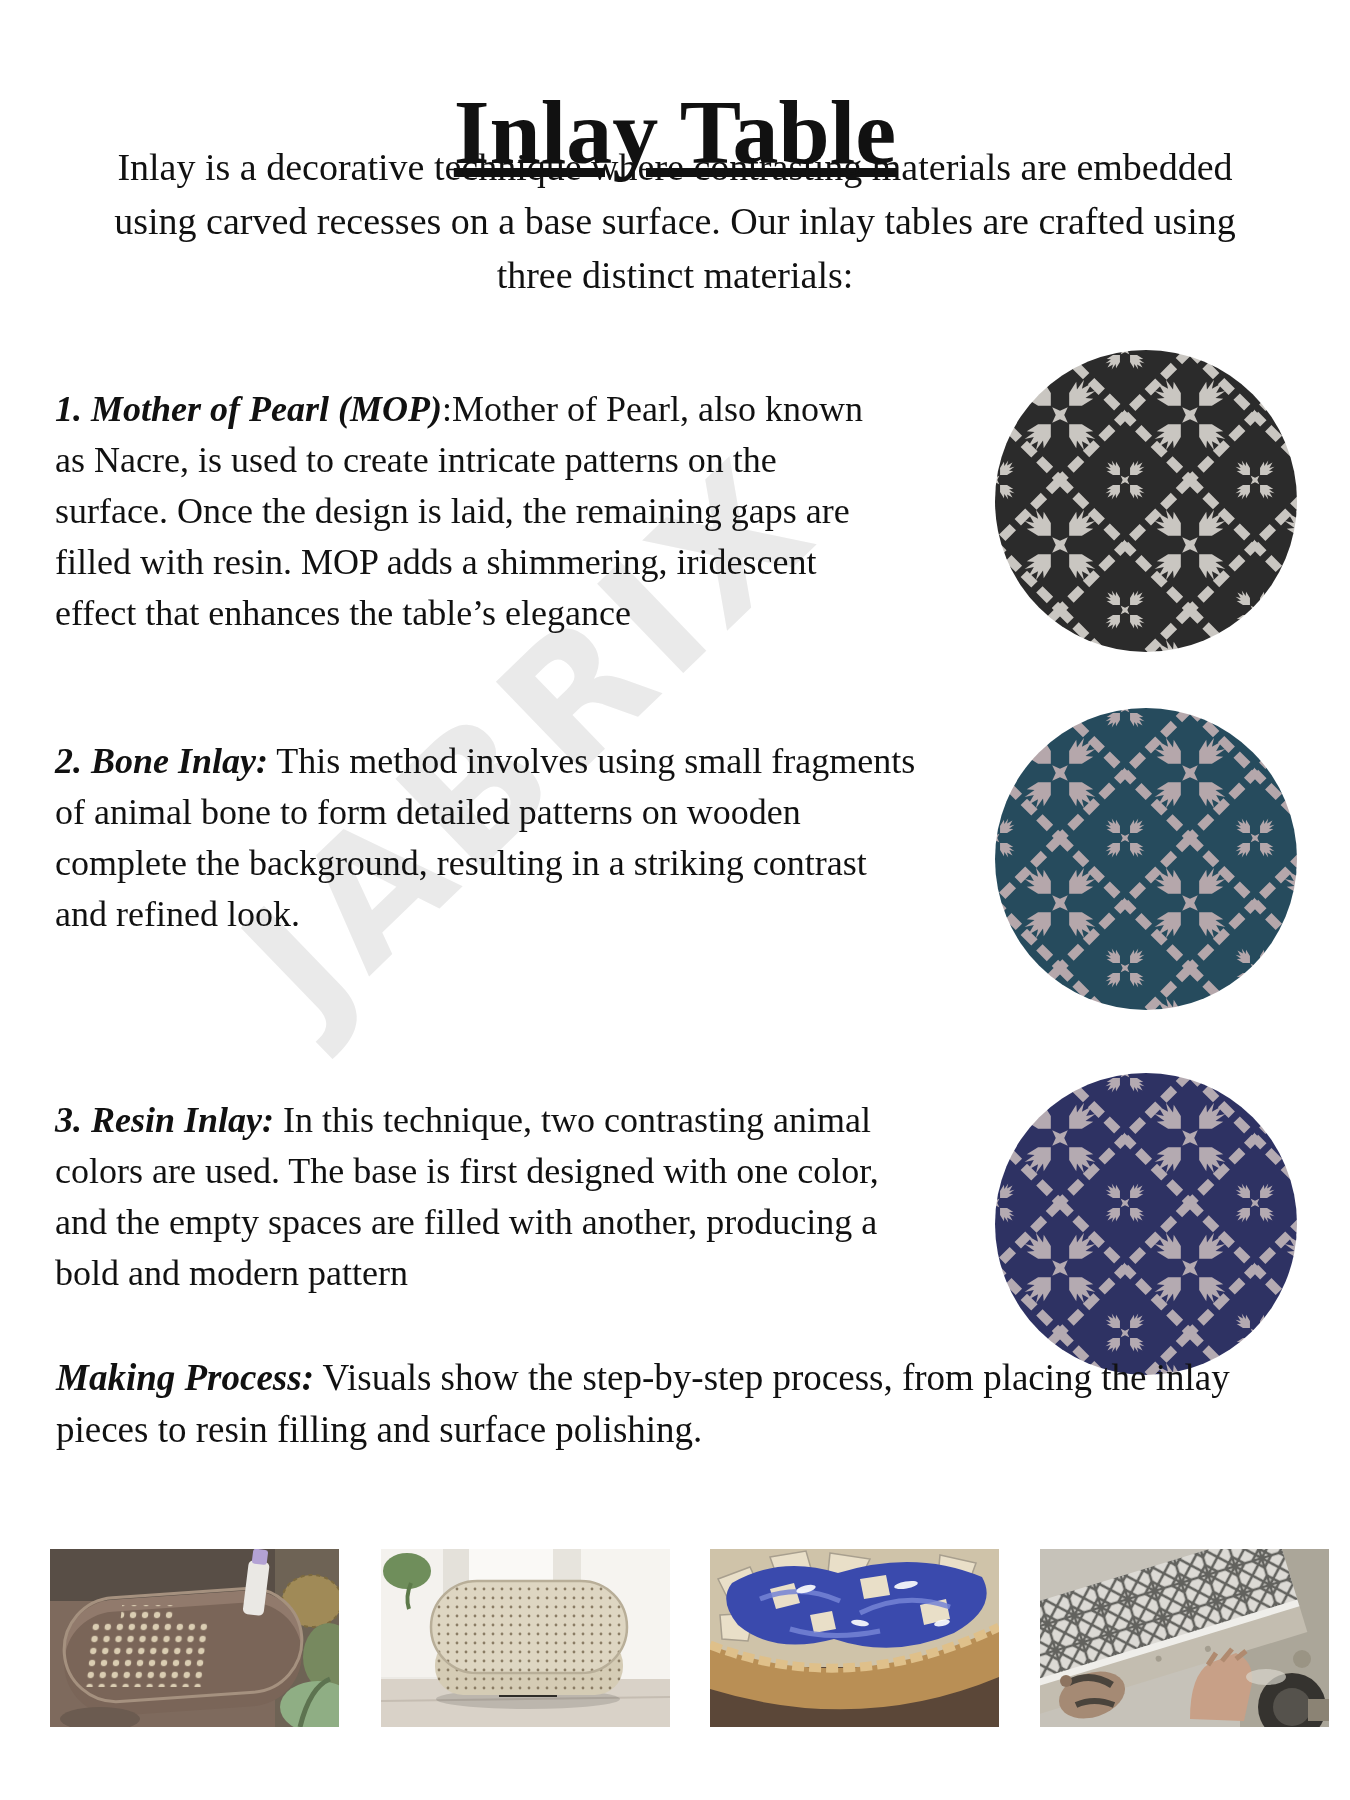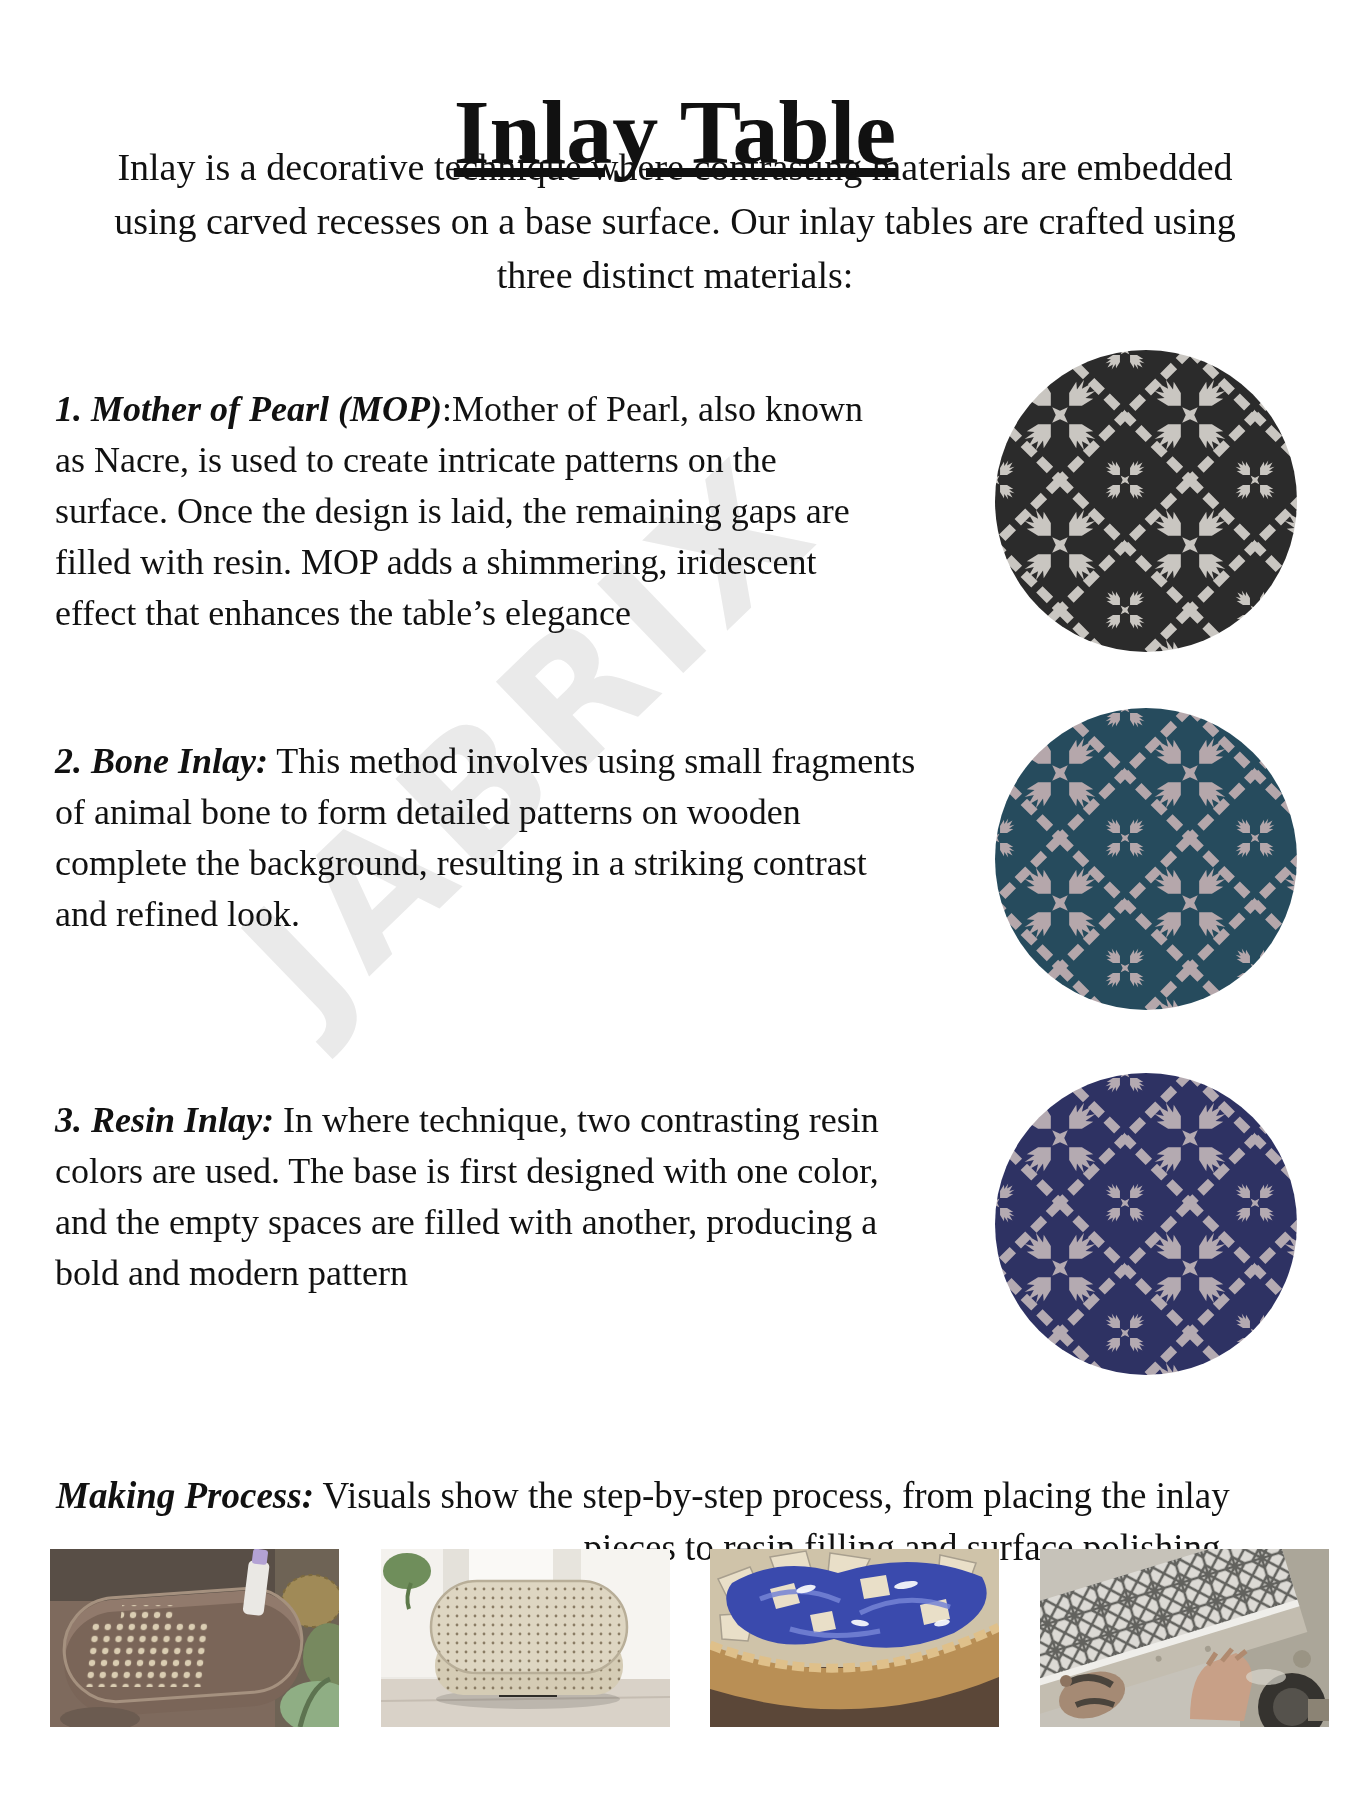--- a/index.html
+++ b/index.html
@@ -15,21 +15,21 @@
         font-size:38px;line-height:54px;}
   .section{position:absolute;left:55px;font-size:36px;line-height:51px;white-space:nowrap;}
   #section-1{top:384px;}
   #section-2{top:736px;}
   #section-3{top:1095px;}
   .line{height:51px;}
   .circle-img{position:absolute;left:995px;}
   #circle-1{top:350px;}
   #circle-2{top:708px;}
   #circle-3{top:1073px;}
-  .making{position:absolute;left:56px;top:1470px;font-size:37px;line-height:52px;white-space:nowrap;text-align:right;}
+  .making{position:absolute;left:56px;top:1352px;font-size:37px;line-height:52px;white-space:nowrap;}
   .making .line{height:52px;}
   .photo{position:absolute;top:1549px;width:289px;height:178px;}
   #photo-1{left:50px;}
   #photo-2{left:381px;}
   #photo-3{left:710px;}
   #photo-4{left:1040px;}
   b{font-weight:bold;font-style:italic;}
 </style>
 </head>
 <body>
@@ -85,21 +85,21 @@
     </div>
 
     <div class="section" id="section-2">
       <div class="line"><b>2. Bone Inlay:</b><span> This method involves using small fragments</span></div>
       <div class="line">of animal bone to form detailed patterns on wooden</div>
       <div class="line">complete the background, resulting in a striking contrast</div>
       <div class="line">and refined look.</div>
     </div>
 
     <div class="section" id="section-3">
-      <div class="line"><b>3. Resin Inlay:</b><span> In where technique, two contrasting resin</span></div>
+      <div class="line"><b>3. Resin Inlay:</b><span> In this technique, two contrasting animal</span></div>
       <div class="line">colors are used. The base is first designed with one color,</div>
       <div class="line">and the empty spaces are filled with another, producing a</div>
       <div class="line">bold and modern pattern</div>
     </div>
 
     <svg class="circle-img" id="circle-1" width="302" height="302" viewBox="0 0 302 302">
       <defs>
         <pattern id="pat0" width="130" height="130" patternUnits="userSpaceOnUse">
           <rect width="130" height="130" fill="#2b2b2b"></rect>
           <path d="M65,0 L130,65 L65,130 L0,65 Z" fill="none" stroke-width="9" stroke-dasharray="15 7" stroke="#c9c6c1"></path>

